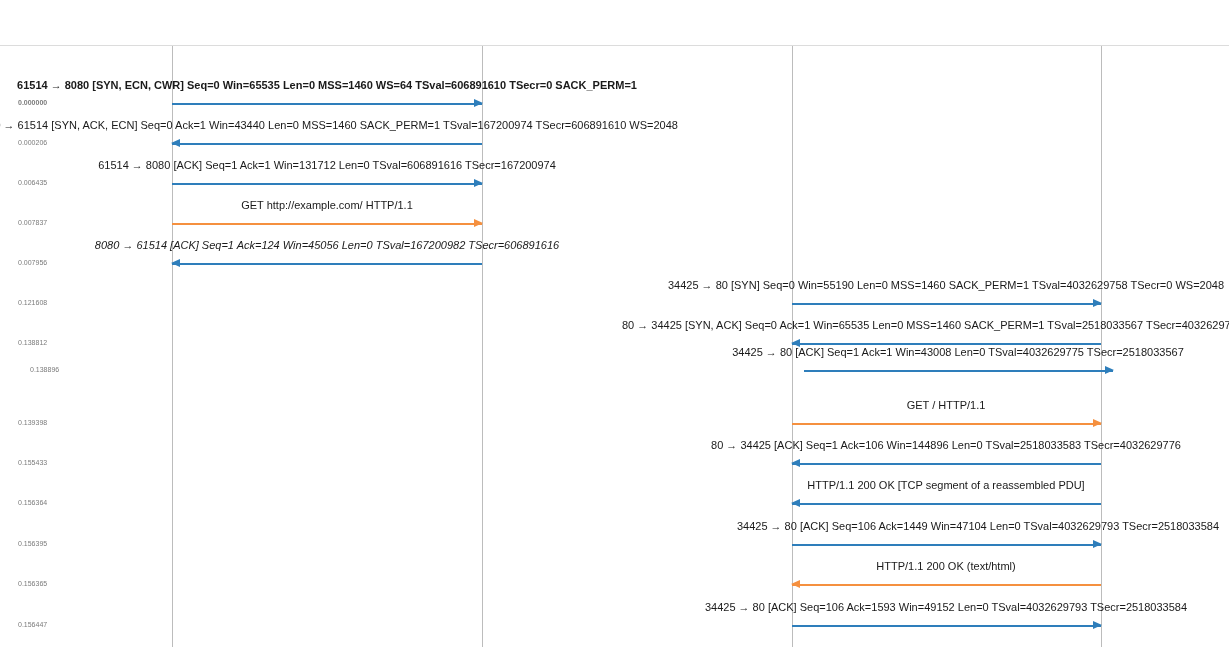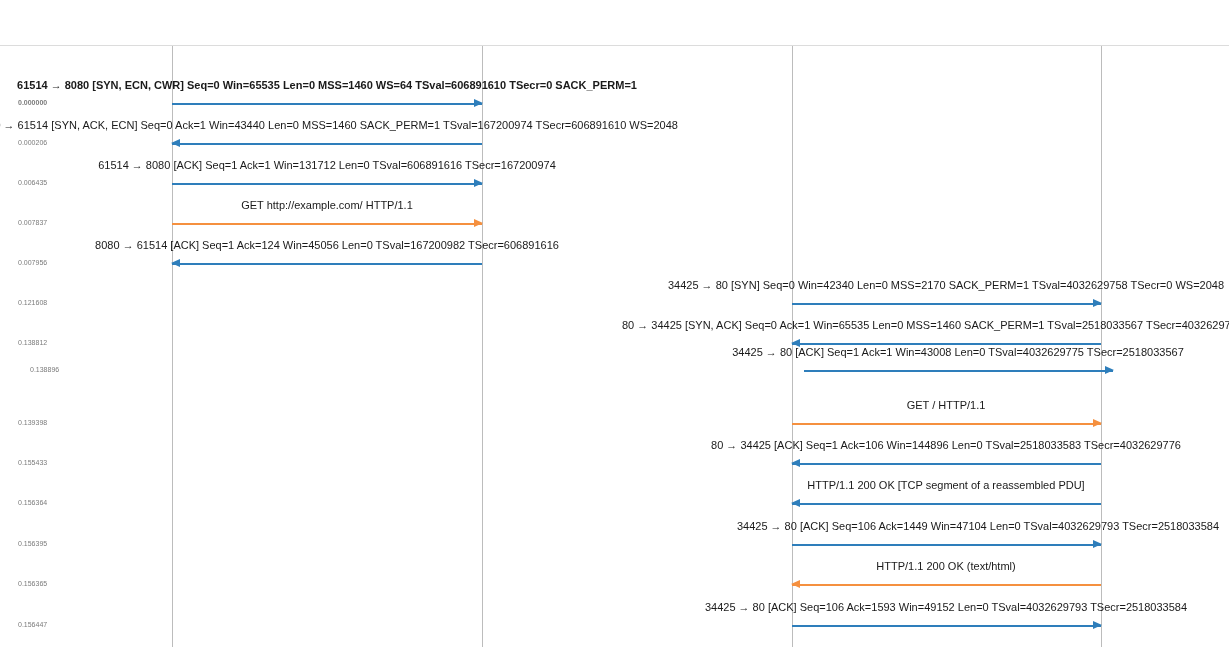--- a/index.html
+++ b/index.html
@@ -92,29 +92,29 @@
       <div class="pkt-row" style="top: 195px;">
         <div class="pkt-time" style="color: rgb(123, 123, 123);">0.007837</div>
         <div class="pkt-label" style="left: 327px;">GET http://example.com/ HTTP/1.1</div>
         <div class="pkt-arrow dir-right" style="left: 172px; width: 310px; color: rgb(245, 144, 63);">
           <div class="shaft"></div>
           <div class="head"></div>
         </div>
       </div>
       <div class="pkt-row" style="top: 235px;">
         <div class="pkt-time" style="color: rgb(123, 123, 123);">0.007956</div>
-        <div class="pkt-label" style="left: 327px;">8080 → 61514 [ACK] Seq=1 Ack=124 Win=45056 Len=0 TSval=167200982 TSecr=606891616</div>
+        <div class="pkt-label" style="left: 327px; font-style: italic;">8080 → 61514 [ACK] Seq=1 Ack=124 Win=45056 Len=0 TSval=167200982 TSecr=606891616</div>
         <div class="pkt-arrow dir-left" style="left: 172px; width: 310px; color: rgb(46, 126, 187);">
           <div class="shaft"></div>
           <div class="head"></div>
         </div>
       </div>
       <div class="pkt-row" style="top: 275px;">
         <div class="pkt-time" style="color: rgb(123, 123, 123);">0.121608</div>
-        <div class="pkt-label" style="left: 946px;">34425 → 80 [SYN] Seq=0 Win=42340 Len=0 MSS=2170 SACK_PERM=1 TSval=4032629758 TSecr=0 WS=2048</div>
+        <div class="pkt-label" style="left: 946px;">34425 → 80 [SYN] Seq=0 Win=55190 Len=0 MSS=1460 SACK_PERM=1 TSval=4032629758 TSecr=0 WS=2048</div>
         <div class="pkt-arrow dir-right" style="left: 792px; width: 309px; color: rgb(46, 126, 187);">
           <div class="shaft"></div>
           <div class="head"></div>
         </div>
       </div>
       <div class="pkt-row" style="top: 315px;">
         <div class="pkt-time" style="color: rgb(123, 123, 123);">0.138812</div>
         <div class="pkt-label" style="left: 946px;">80 → 34425 [SYN, ACK] Seq=0 Ack=1 Win=65535 Len=0 MSS=1460 SACK_PERM=1 TSval=2518033567 TSecr=4032629758 WS=</div>
         <div class="pkt-arrow dir-left" style="left: 792px; width: 309px; color: rgb(46, 126, 187);">
           <div class="shaft"></div>

